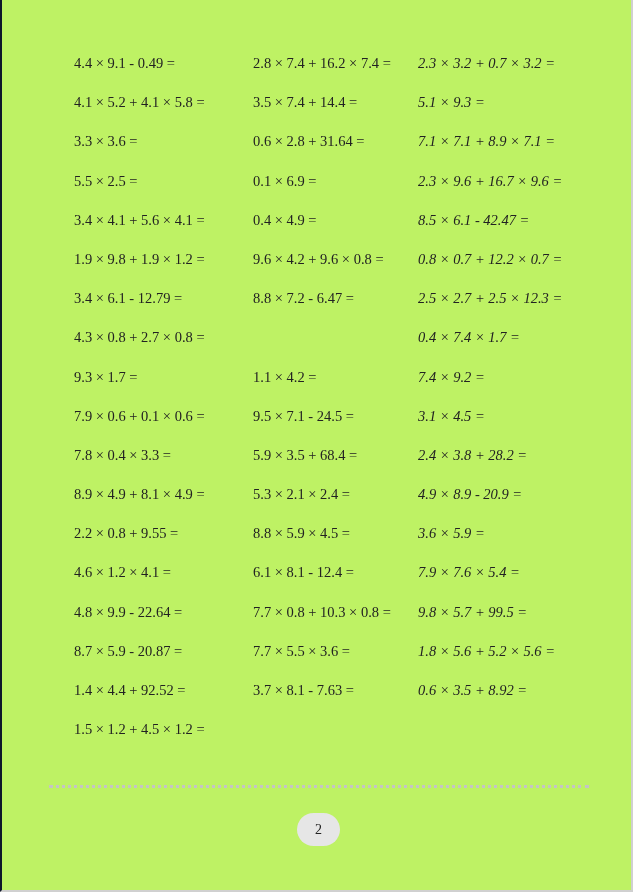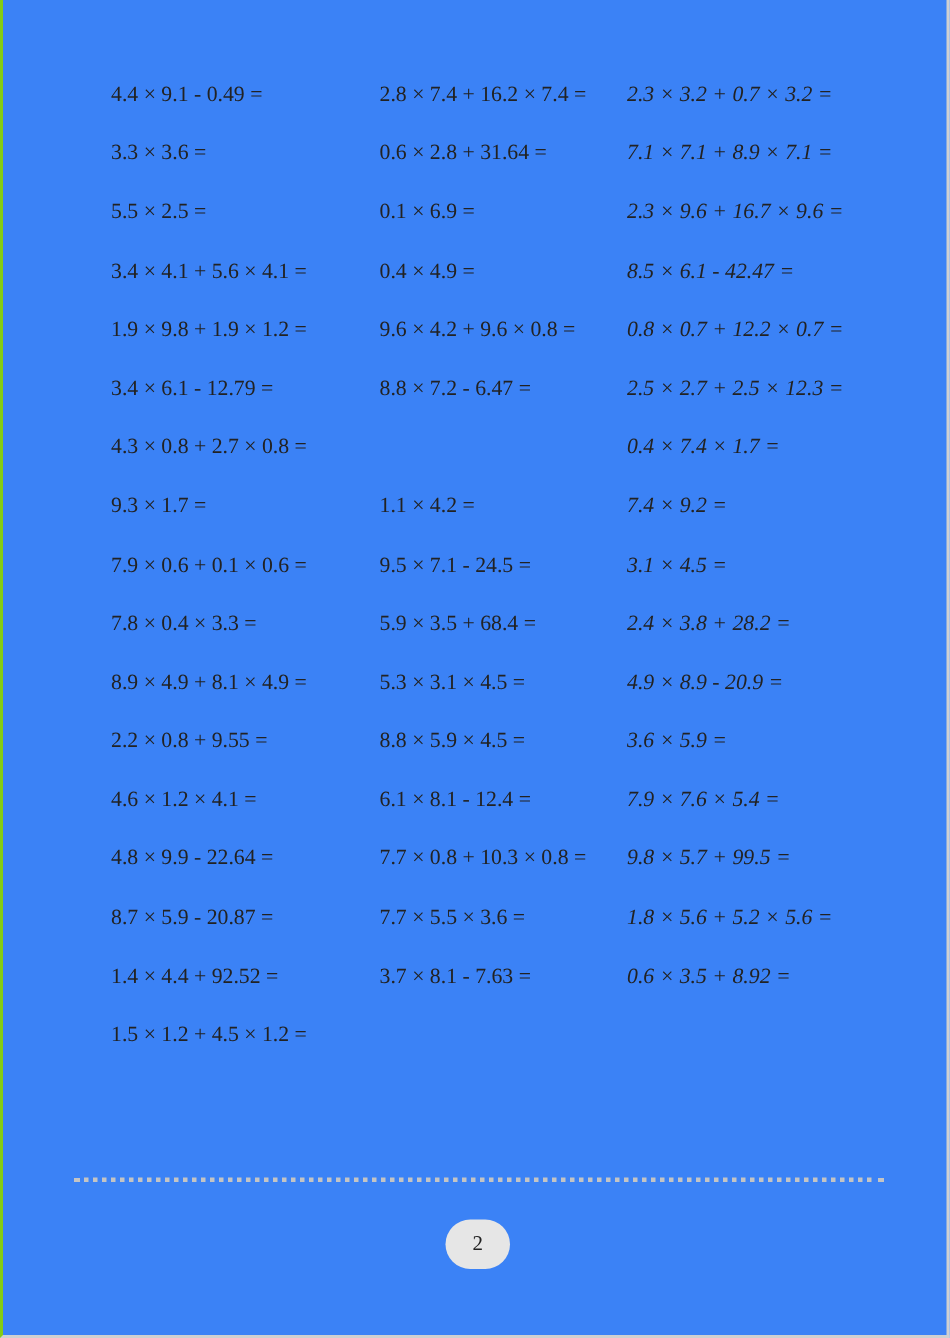--- a/index.html
+++ b/index.html
@@ -14,27 +14,27 @@
       position: relative;
       font-family: "Liberation Serif", "DejaVu Serif", serif;
       color: #222222;
     }
     .page {
       position: absolute;
       left: 0;
       top: 0;
       width: 630px;
       height: 889px;
-      border-left: 2px solid #84cc16;
+      border-left: 2px solid #0f172a;
       border-right: 2px solid #d0d0d0;
       border-bottom: 2px solid #d0d0d0;
       box-sizing: border-box;
       width: 633px;
       height: 892px;
-      background: #3b82f6;
+      background: #bef264;
     }
     .grid {
       position: absolute;
       left: 72px;
       top: 53px;
       width: 520px;
     }
     .row {
       position: relative;
       height: 39.2px;
@@ -75,20 +75,25 @@
 <body>
 
 <div class="page">
   <div class="grid" id="grid">
       <div class="row">
         <div class="cell c0">4.4 × 9.1 - 0.49 =</div>
         <div class="cell c1">2.8 × 7.4 + 16.2 × 7.4 =</div>
         <div class="cell c2">2.3 × 3.2 + 0.7 × 3.2 =</div>
       </div>
       <div class="row">
+        <div class="cell c0">4.1 × 5.2 + 4.1 × 5.8 =</div>
+        <div class="cell c1">3.5 × 7.4 + 14.4 =</div>
+        <div class="cell c2">5.1 × 9.3 =</div>
+      </div>
+      <div class="row">
         <div class="cell c0">3.3 × 3.6 =</div>
         <div class="cell c1">0.6 × 2.8 + 31.64 =</div>
         <div class="cell c2">7.1 × 7.1 + 8.9 × 7.1 =</div>
       </div>
       <div class="row">
         <div class="cell c0">5.5 × 2.5 =</div>
         <div class="cell c1">0.1 × 6.9 =</div>
         <div class="cell c2">2.3 × 9.6 + 16.7 × 9.6 =</div>
       </div>
       <div class="row">
@@ -120,21 +125,21 @@
         <div class="cell c1">9.5 × 7.1 - 24.5 =</div>
         <div class="cell c2">3.1 × 4.5 =</div>
       </div>
       <div class="row">
         <div class="cell c0">7.8 × 0.4 × 3.3 =</div>
         <div class="cell c1">5.9 × 3.5 + 68.4 =</div>
         <div class="cell c2">2.4 × 3.8 + 28.2 =</div>
       </div>
       <div class="row">
         <div class="cell c0">8.9 × 4.9 + 8.1 × 4.9 =</div>
-        <div class="cell c1">5.3 × 3.1 × 4.5 =</div>
+        <div class="cell c1">5.3 × 2.1 × 2.4 =</div>
         <div class="cell c2">4.9 × 8.9 - 20.9 =</div>
       </div>
       <div class="row">
         <div class="cell c0">2.2 × 0.8 + 9.55 =</div>
         <div class="cell c1">8.8 × 5.9 × 4.5 =</div>
         <div class="cell c2">3.6 × 5.9 =</div>
       </div>
       <div class="row">
         <div class="cell c0">4.6 × 1.2 × 4.1 =</div>
         <div class="cell c1">6.1 × 8.1 - 12.4 =</div>

